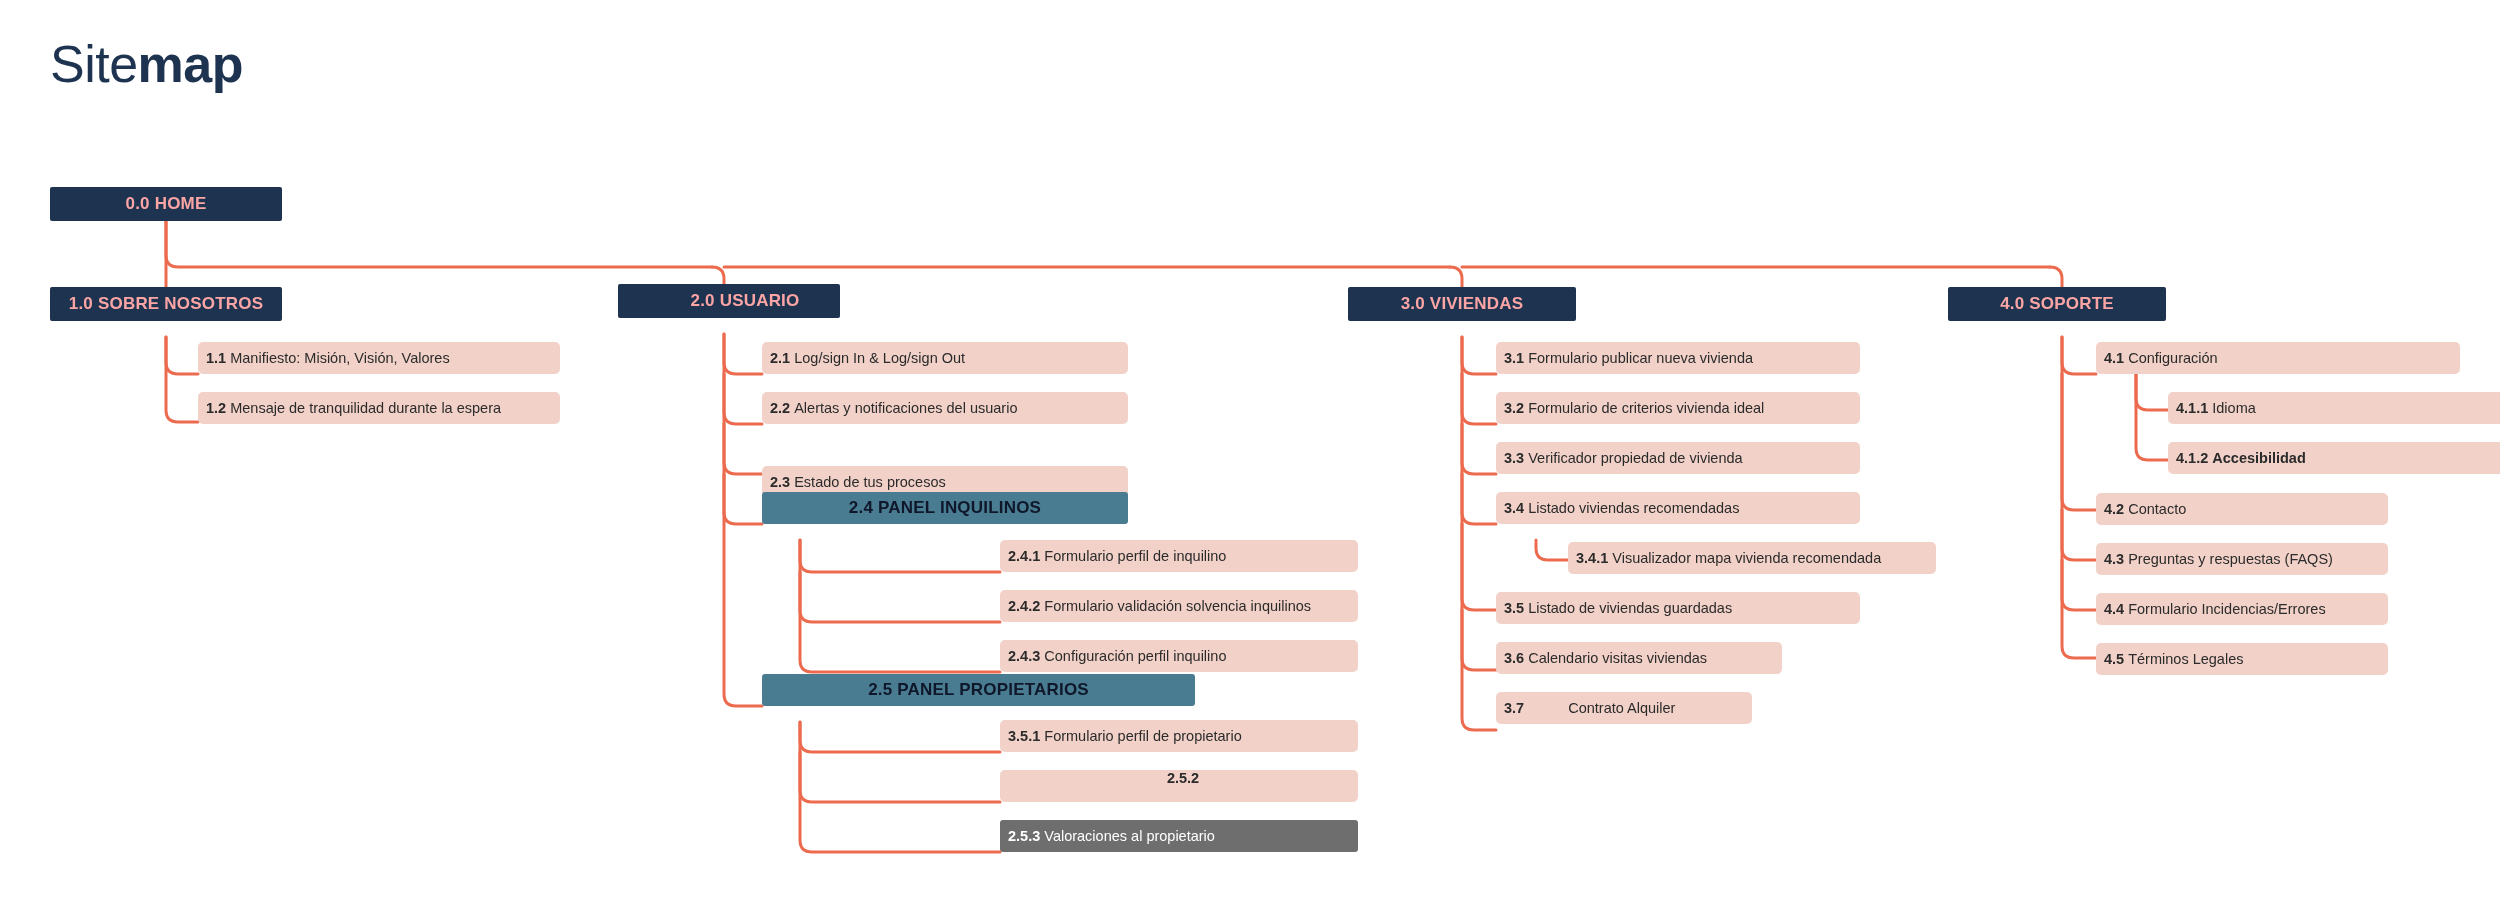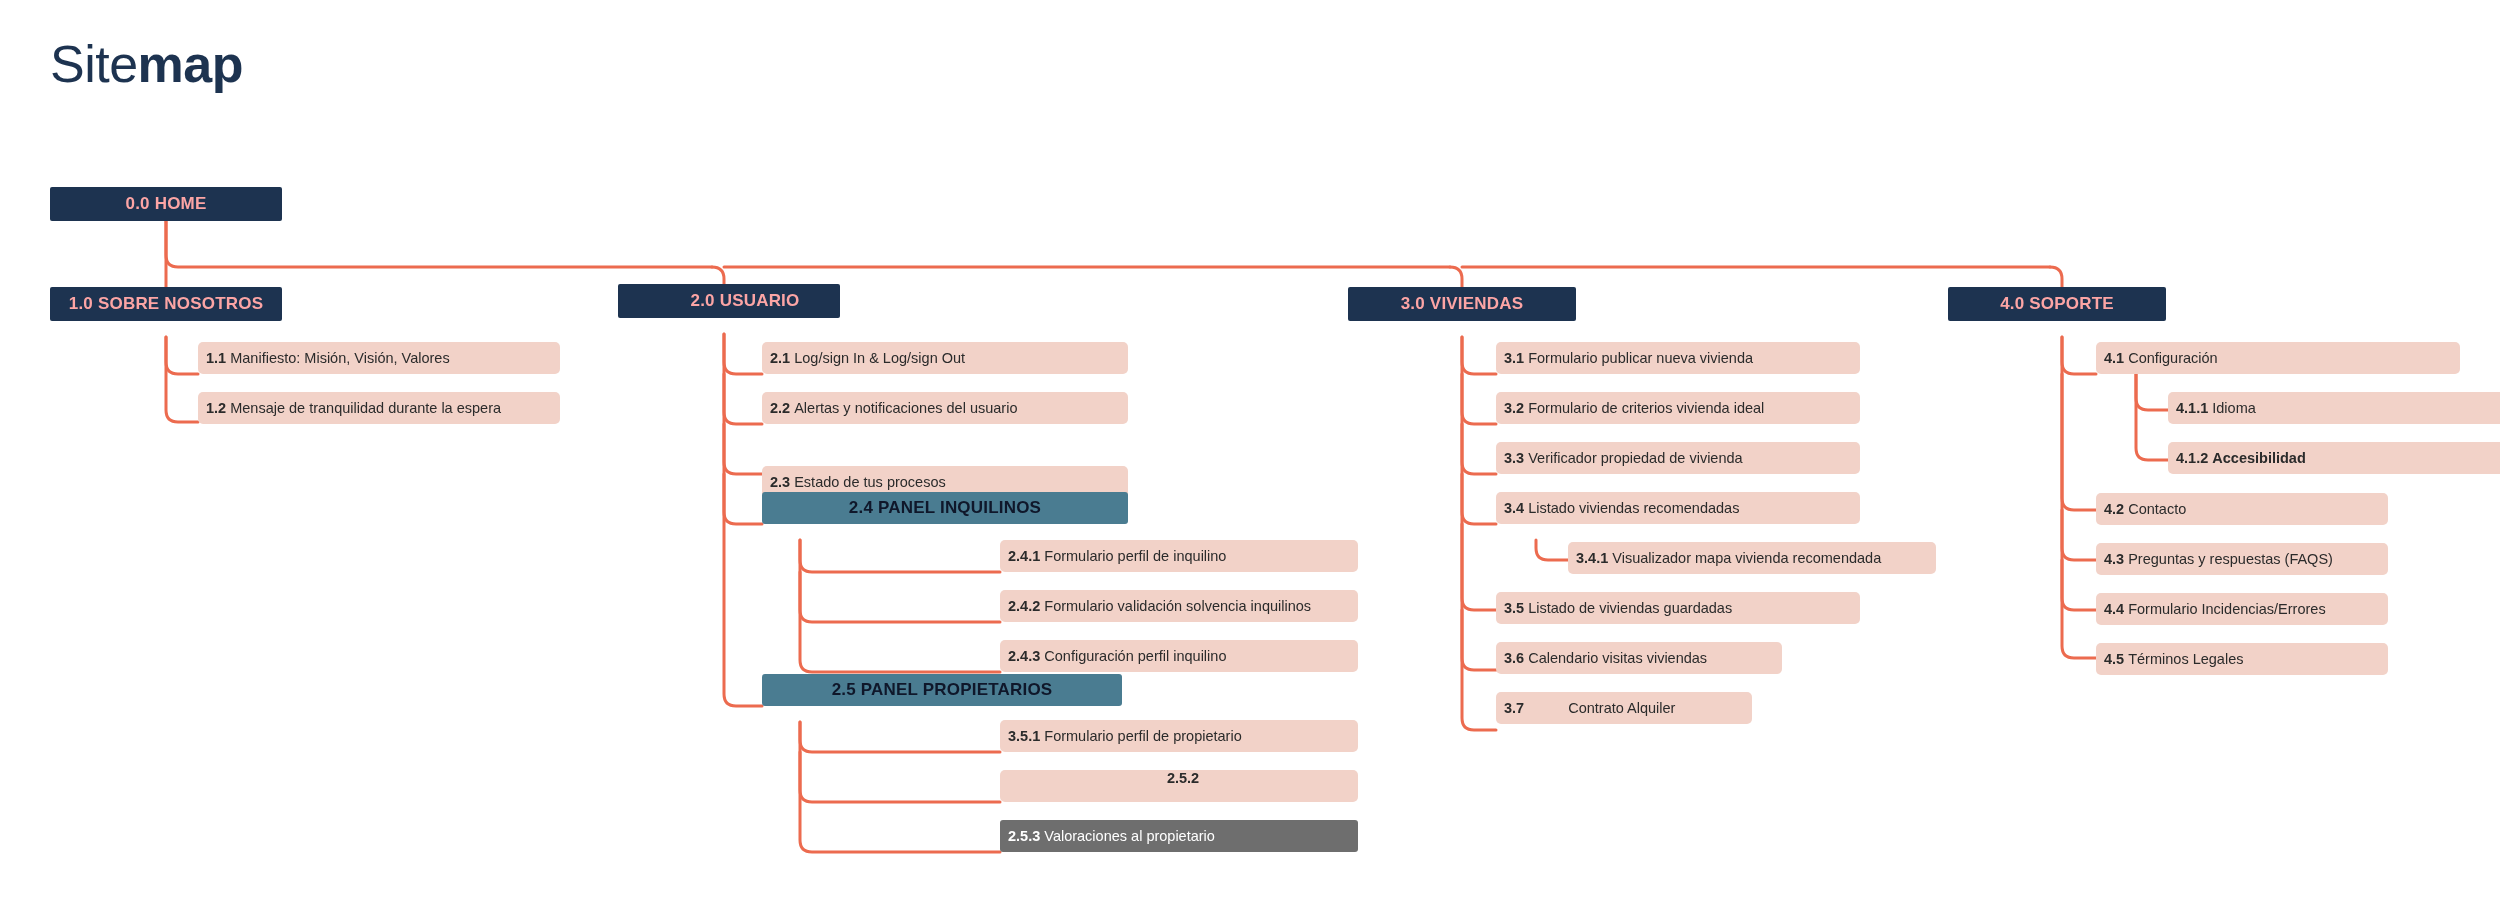--- a/index.html
+++ b/index.html
@@ -213,21 +213,21 @@
   <div class="node lvl-leaf" style="left:1000px; top:590px; width:358px;">
     <span class="num">2.4.2</span>
       <span class="txt">&nbsp;</span>
       <span class="txt">Formulario validación solvencia inquilinos</span>
   </div>
   <div class="node lvl-leaf" style="left:1000px; top:640px; width:358px;">
     <span class="num">2.4.3</span>
       <span class="txt">&nbsp;</span>
       <span class="txt">Configuración perfil inquilino</span>
   </div>
-  <div class="node lvl-panel" style="left:762px; top:674px; width:360px;">
+  <div class="node lvl-panel" style="left:762px; top:674px; width:433px;">
     <span>2.5 PANEL PROPIETARIOS</span>
   </div>
   <div class="node lvl-leaf" style="left:1000px; top:720px; width:358px;align-items:center;">
     <span class="num">3.5.1</span>
       <span class="txt">&nbsp;</span>
       <span class="txt">Formulario perfil de propietario</span>
   </div>
   <div class="node lvl-leaf" style="left:1000px; top:770px; width:358px;flex-direction:column;">
     <span class="num">2.5.2</span>
       <span class="txt">&nbsp;</span>

